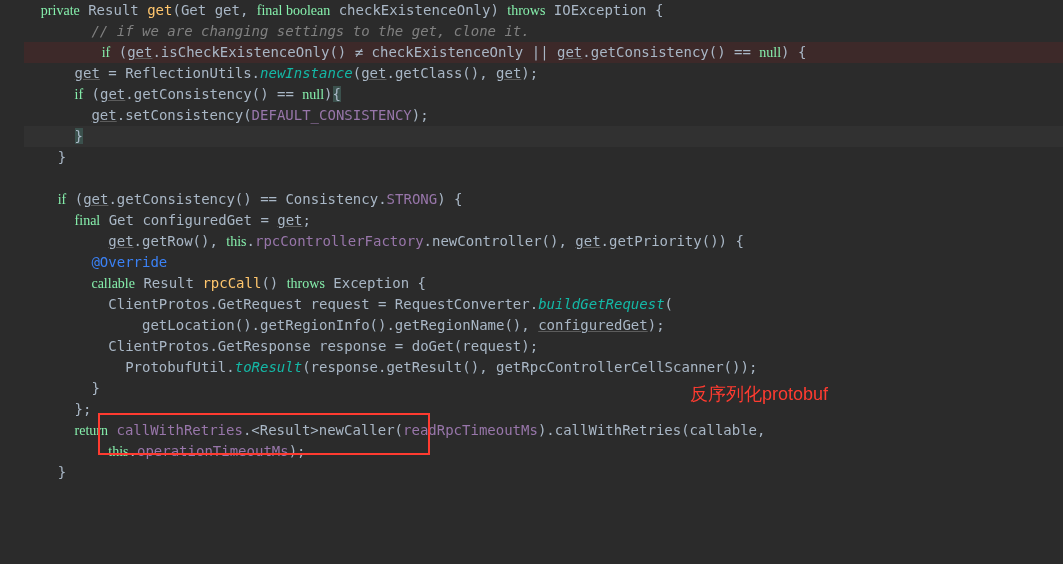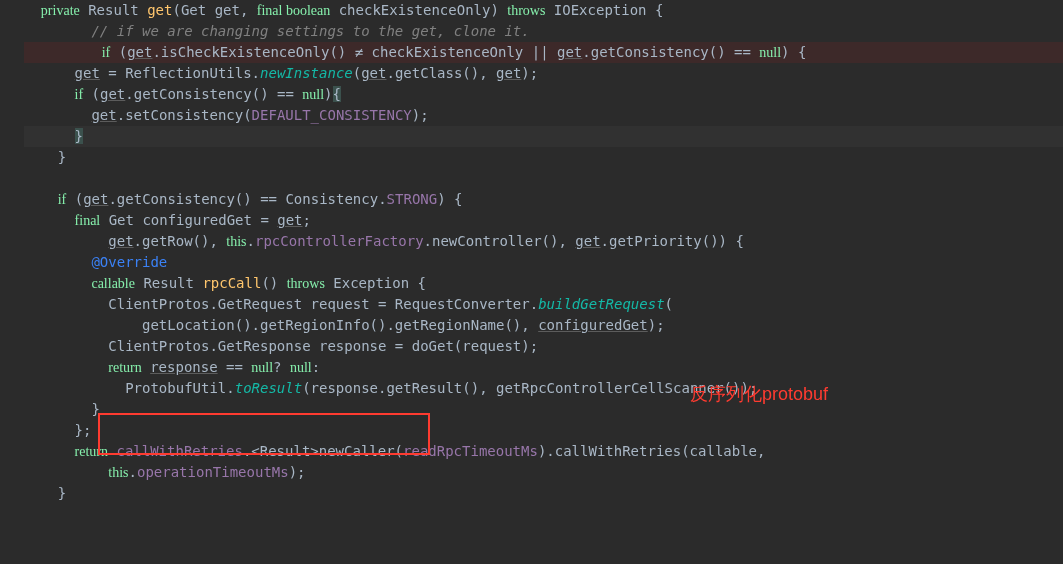--- a/index.html
+++ b/index.html
@@ -60,21 +60,20 @@
 <div class="line">    }</div>
 <div class="line"> </div>
 <div class="line">    <span class="kw">if</span> (<span class="underline">get</span>.getConsistency() == Consistency.<span class="field">STRONG</span>) {</div>
 <div class="line">      <span class="kw">final</span> Get configuredGet = <span class="underline">get</span>;</div>
 <div class="line">          <span class="underline">get</span>.getRow(), <span class="kw">this</span>.<span class="field">rpcControllerFactory</span>.newController(), <span class="underline">get</span>.getPriority()) {</div>
 <div class="line">        <span class="anno">@Override</span></div>
 <div class="line">        <span class="kw">callable</span> Result <span class="method-nc">rpcCall</span>() <span class="kw">throws</span> Exception {</div>
 <div class="line">          ClientProtos.GetRequest request = RequestConverter.<span class="method">buildGetRequest</span>(</div>
 <div class="line">              getLocation().getRegionInfo().getRegionName(), <span class="underline">configuredGet</span>);</div>
 <div class="line">          ClientProtos.GetResponse response = doGet(request);</div>
-<div class="line">          <span class="kw">return</span> <span class="underline">response</span> == <span class="kw">null</span>? <span class="kw">null</span>:</div>
 <div class="line">            ProtobufUtil.<span class="method">toResult</span>(response.getResult(), getRpcControllerCellScanner());</div>
 <div class="line">        }</div>
 <div class="line">      };</div>
 <div class="line">      <span class="kw">return</span> <span class="field">callWithRetries</span>.&lt;Result&gt;newCaller(<span class="field">readRpcTimeoutMs</span>).callWithRetries(callable,</div>
 <div class="line">          <span class="kw">this</span>.<span class="field">operationTimeoutMs</span>);</div>
 <div class="line">    }</div>
 
 <div class="redbox" style="left:98px; top:413px; width:332px; height:42px;"></div>
 <div class="anno-text" style="left:690px; top:384px;">反序列化protobuf</div>
 

